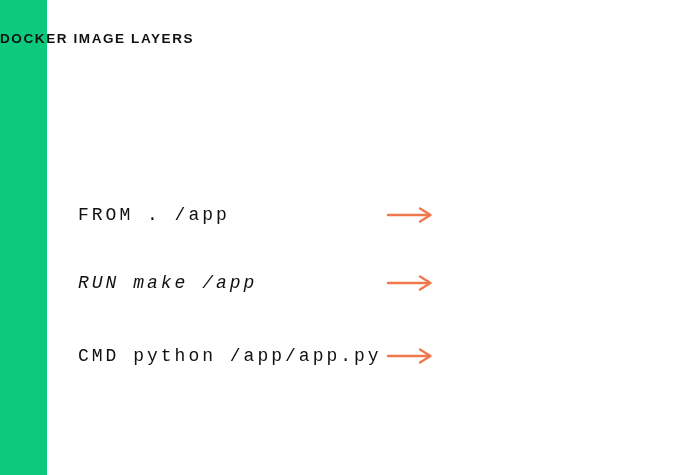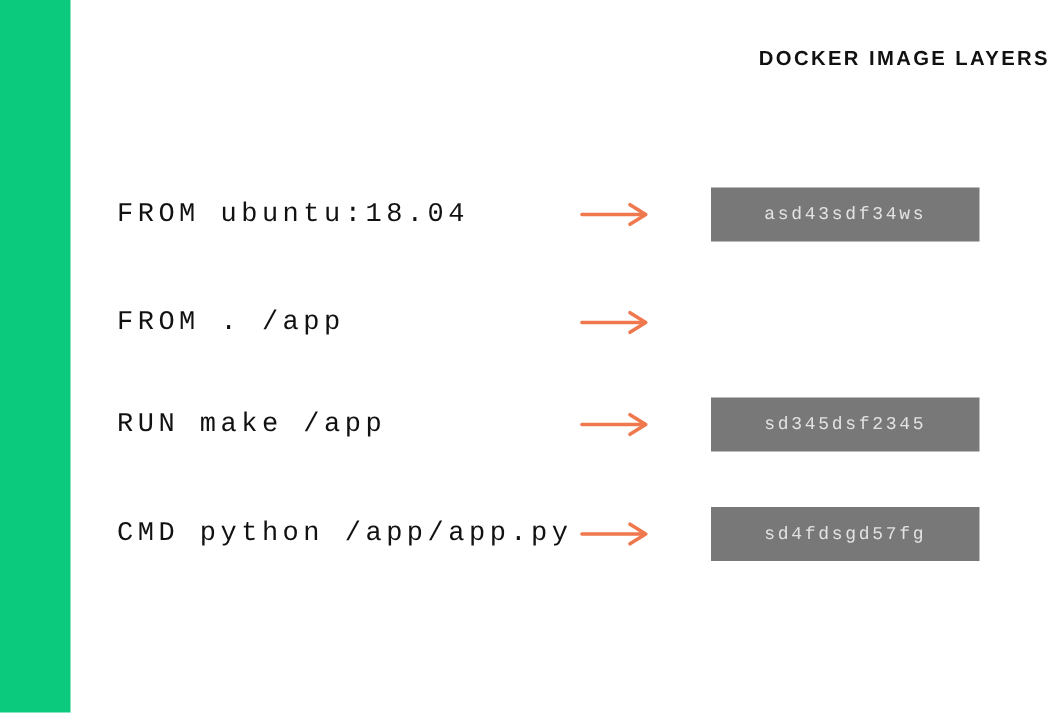--- a/index.html
+++ b/index.html
@@ -25,35 +25,35 @@
   }
   .accent-bar {
     position: absolute;
     left: 0; top: 0;
     width: 47px; height: 475px;
     background: var(--green);
   }
   .title {
     position: absolute;
     top: 31px; left: 0; right: 0;
-    text-align: right;
+    text-align: left;
     font-size: 13.5px;
     font-weight: bold;
     letter-spacing: 1.6px;
     color: var(--ink);
   }
   .layer-row {
     position: absolute;
     left: 0;
     width: 700px;
     height: 36px;
   }
   .layer-row.r0 { top: 125px; }
   .layer-row.r1 { top: 197px; }
-  .layer-row.r2 { top: 265px; }
+  .layer-row.r2 { top: 265px; font-style: italic; }
   .layer-row.r3 { top: 338px; text-align: right; }
   .cmd {
     position: absolute;
     left: 78px; top: 0; bottom: 0;
     display: flex;
     align-items: center;
     font-family: "Liberation Mono", monospace;
     font-size: 18px;
     letter-spacing: 3px;
     color: var(--ink);
@@ -84,48 +84,38 @@
 </style>
 </head>
 <body>
 
 <div class="canvas">
 
   <div class="accent-bar"></div>
 
   <div class="title">DOCKER IMAGE LAYERS</div>
 
-  <div class="layer-row r0">
-    <span class="cmd">FROM ubuntu:18.04</span>
-    <svg class="arrow" viewBox="0 0 52 20" fill="none">
-      <line x1="2" y1="10" x2="43" y2="10" stroke="currentColor" stroke-width="2.4" stroke-linecap="round"></line>
-      <polyline points="34,3.5 44.5,10 34,16.5" stroke="currentColor" stroke-width="2.4" stroke-linecap="round" stroke-linejoin="round" fill="none"></polyline>
-    </svg>
-    <span class="hash-box"><span>asd43sdf34ws</span></span>
-  </div>
 
   <div class="layer-row r1">
     <span class="cmd">FROM . /app</span>
     <svg class="arrow" viewBox="0 0 52 20" fill="none">
       <line x1="2" y1="10" x2="43" y2="10" stroke="currentColor" stroke-width="2.4" stroke-linecap="round"></line>
       <polyline points="34,3.5 44.5,10 34,16.5" stroke="currentColor" stroke-width="2.4" stroke-linecap="round" stroke-linejoin="round" fill="none"></polyline>
     </svg>
   </div>
 
   <div class="layer-row r2">
     <span class="cmd">RUN make /app</span>
     <svg class="arrow" viewBox="0 0 52 20" fill="none">
       <line x1="2" y1="10" x2="43" y2="10" stroke="currentColor" stroke-width="2.4" stroke-linecap="round"></line>
       <polyline points="34,3.5 44.5,10 34,16.5" stroke="currentColor" stroke-width="2.4" stroke-linecap="round" stroke-linejoin="round" fill="none"></polyline>
     </svg>
-    <span class="hash-box"><span>sd345dsf2345</span></span>
   </div>
 
   <div class="layer-row r3">
     <span class="cmd">CMD python /app/app.py</span>
     <svg class="arrow" viewBox="0 0 52 20" fill="none">
       <line x1="2" y1="10" x2="43" y2="10" stroke="currentColor" stroke-width="2.4" stroke-linecap="round"></line>
       <polyline points="34,3.5 44.5,10 34,16.5" stroke="currentColor" stroke-width="2.4" stroke-linecap="round" stroke-linejoin="round" fill="none"></polyline>
     </svg>
-    <span class="hash-box"><span>sd4fdsgd57fg</span></span>
   </div>
 
 </div>
 
 </body></html>

